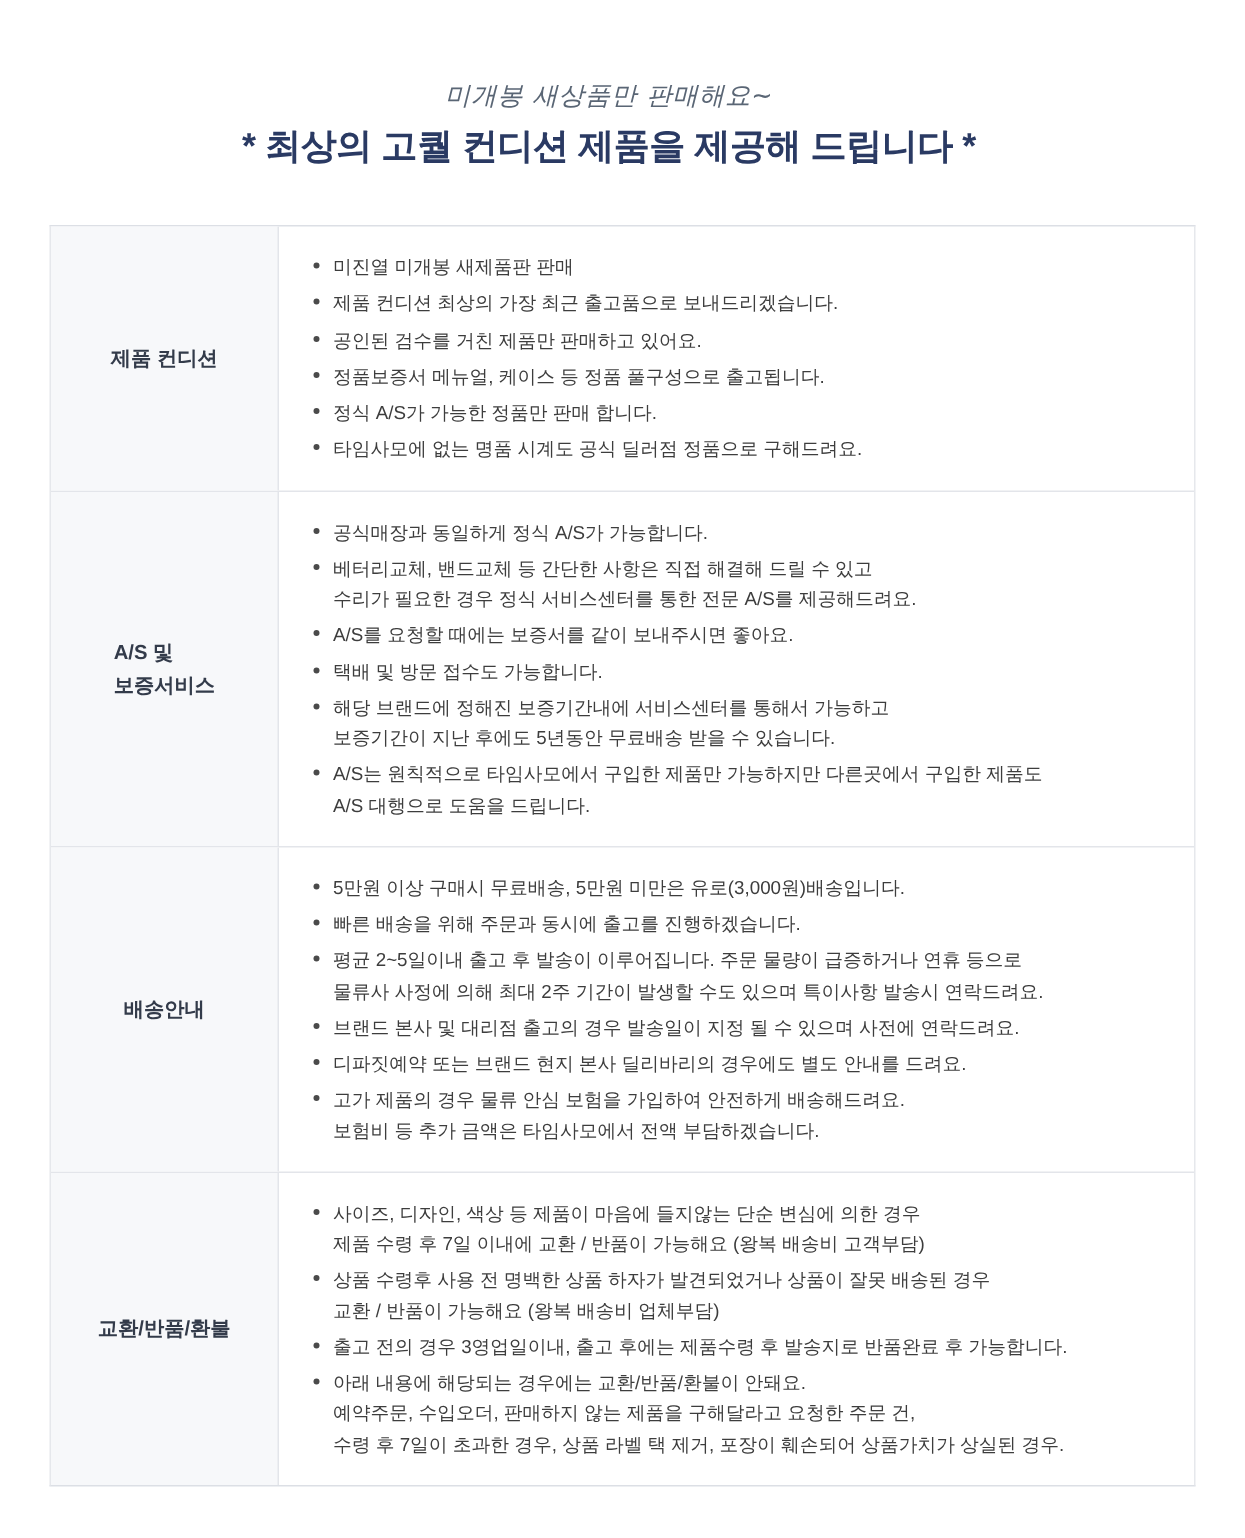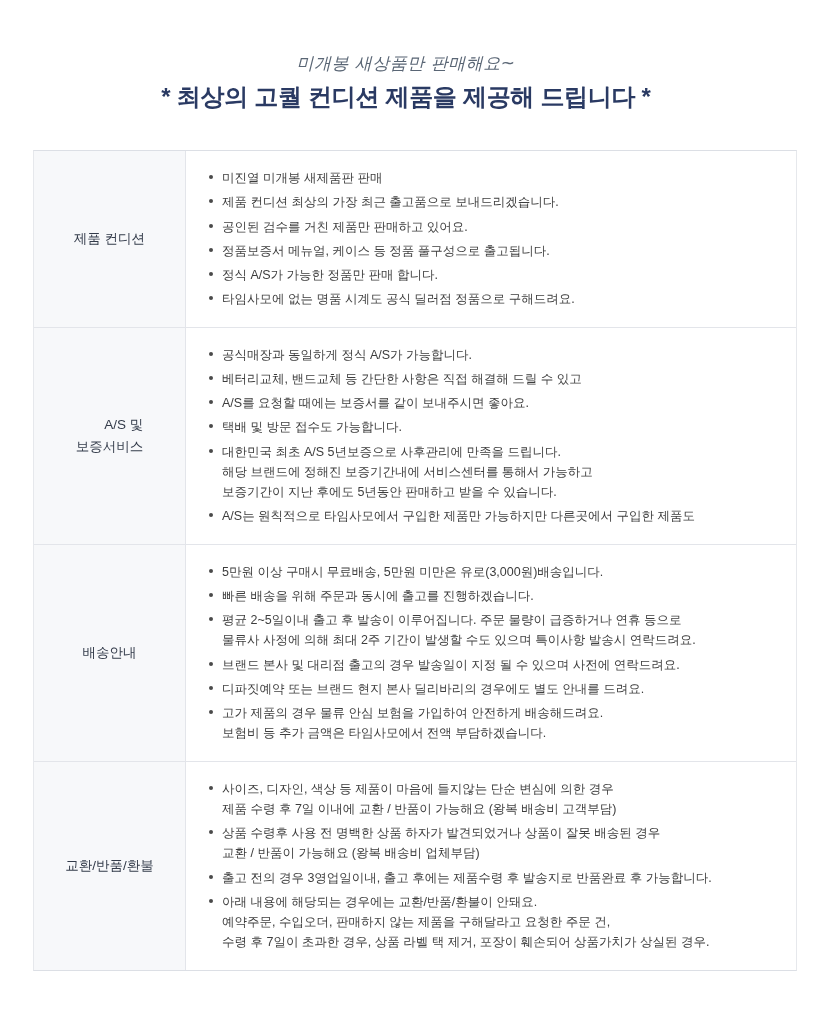--- a/index.html
+++ b/index.html
@@ -59,23 +59,23 @@
     border-bottom: none;
   }
   .row-head {
     width: 152px;
     min-width: 152px;
     background: #f7f8fa;
     border-right: 1px solid #e3e5ea;
     display: flex;
     align-items: center;
     justify-content: center;
-    text-align: right;
+    text-align: left;
     font-size: 13.5px;
-    font-weight: normal;
+    font-weight: bold;
     color: #333b4a;
     line-height: 1.6;
     padding: 10px 4px;
     box-sizing: border-box;
   }
   .row-body {
     flex: 1;
     padding: 17px 16px 17px 22px;
     box-sizing: border-box;
   }
@@ -154,34 +154,35 @@
           <div>보증서비스</div>
         </div>
       </div>
       <div class="row-body">
         <ul class="items">
           <li>
               <span class="sub-line">공식매장과 동일하게 정식 A/S가 가능합니다.</span>
             </li>
           <li>
             <span class="sub-line">베터리교체, 밴드교체 등 간단한 사항은 직접 해결해 드릴 수 있고</span>
+            <span class="sub-line">수리가 필요한 경우 정식 서비스센터를 통한 전문 A/S를 제공해드려요.</span>
           </li>
           <li>
               <span class="sub-line">A/S를 요청할 때에는 보증서를 같이 보내주시면 좋아요.</span>
             </li>
           <li>
               <span class="sub-line">택배 및 방문 접수도 가능합니다.</span>
             </li>
           <li>
-            <span class="sub-line">대한민국 최초 A/S 5년보증으로 사후관리에 만족을 드립니다.</span>
             <span class="sub-line">해당 브랜드에 정해진 보증기간내에 서비스센터를 통해서 가능하고</span>
-            <span class="sub-line">보증기간이 지난 후에도 5년동안 판매하고 받을 수 있습니다.</span>
+            <span class="sub-line">보증기간이 지난 후에도 5년동안 무료배송 받을 수 있습니다.</span>
           </li>
           <li>
             <span class="sub-line">A/S는 원칙적으로 타임사모에서 구입한 제품만 가능하지만 다른곳에서 구입한 제품도</span>
+            <span class="sub-line">A/S 대행으로 도움을 드립니다.</span>
           </li>
         </ul>
       </div>
     </div>
 
     <div class="row">
       <div class="row-head">배송안내</div>
       <div class="row-body">
         <ul class="items">
           <li>

